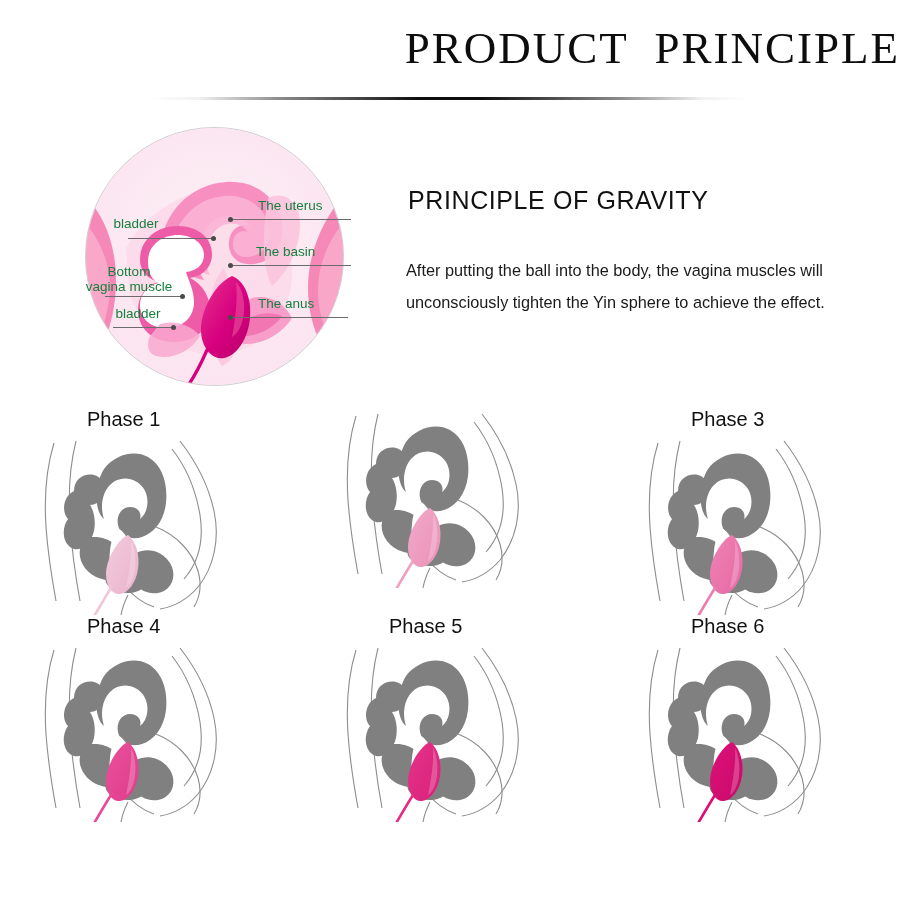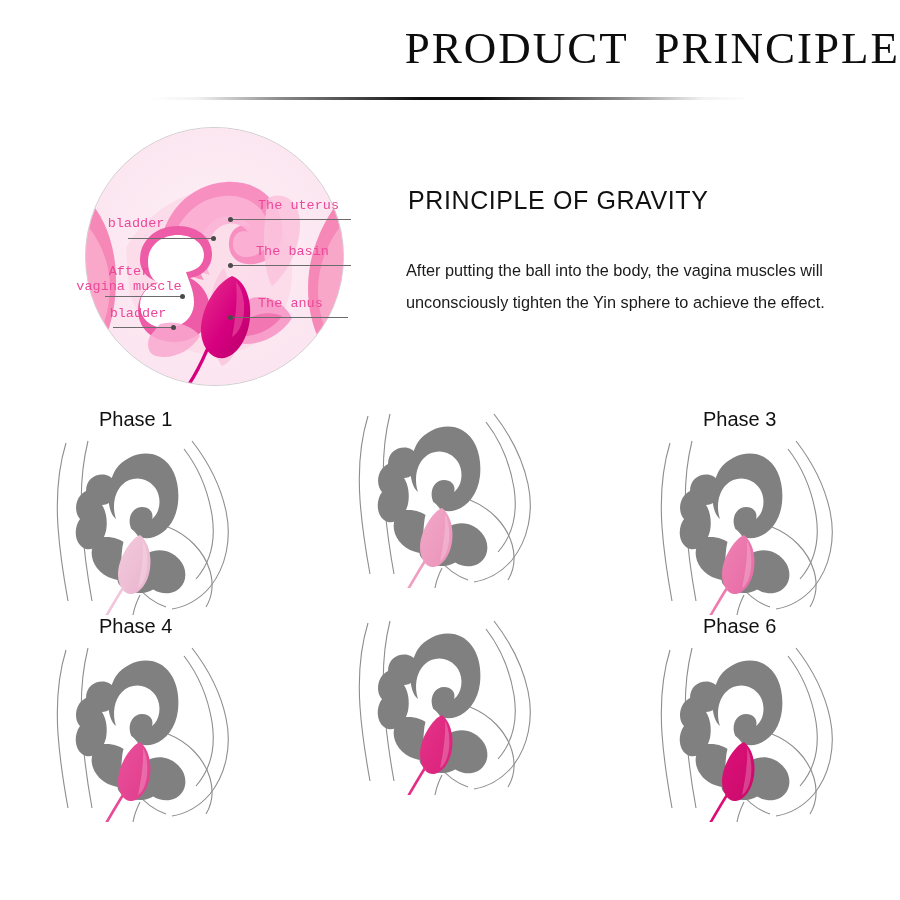--- a/index.html
+++ b/index.html
@@ -61,24 +61,23 @@
     background: #fdeaf3;
     border: 1.5px solid #cfcdd0;
     overflow: hidden;
   }
   #anatomy-circle svg { display: block; }
 
   
   .lbl {
     position: absolute;
     font-size: 13.5px;
-    color: #ec4899;
+    color: #15803d;
     white-space: nowrap;
     line-height: 1.12;
-    font-family: Liberation Mono, monospace;
   }
   .lbl.right { text-align: left; }
   .lbl.left  { text-align: center; }
   .leader {
     position: absolute;
     height: 1.3px;
     background: #6b6b6b;
   }
   .leader-dot {
     position: absolute;
@@ -107,21 +106,21 @@
     color: #1a1a1a;
   }
 
   
   #phase-grid {
     position: absolute;
     left: 0;
     top: 408px;
     width: 900px;
   }
-  .phase-row { display: flex; padding-left: 12px; }
+  .phase-row { display: flex; }
   .phase-cell {
     width: 283px;
     margin-left: 22px;
     position: relative;
   }
   .phase-label {
     font-size: 20px;
     color: #111;
     margin-left: 65px;
     margin-bottom: 4px;
@@ -193,21 +192,21 @@
   </div>
 </div>
 
 <div class="lbl left" style="left:96px; top:216px; width:80px;">
   <span>bladder</span>
 </div>
 <div class="leader" style="left:128px; top:238px; width:85px;"></div>
 <div class="leader-dot" style="left:211px; top:236px;"></div>
 
 <div class="lbl left" style="left:74px; top:264px; width:110px;">
-  <span>After</span><br>
+  <span>Bottom</span><br>
   <span>vagina muscle</span>
 </div>
 <div class="leader" style="left:105px; top:296px; width:77px;"></div>
 <div class="leader-dot" style="left:180px; top:294px;"></div>
 
 <div class="lbl left" style="left:98px; top:306px; width:80px;">
   <span>bladder</span>
 </div>
 <div class="leader" style="left:113px; top:327px; width:60px;"></div>
 <div class="leader-dot" style="left:171px; top:325px;"></div>
@@ -438,20 +437,21 @@
 
     <path d="M96,100 C104,106 108,120 106,134 C104,148 96,158 88,159
              C80,160 74,151 74,139 C74,124 86,104 96,100 Z" fill="url(#ph3bg)"></path>
     <path d="M99,106 C103,113 104,124 103,134 C102,143 98,151 94,153
              C97,139 100,120 99,106 Z" fill="#ffffff" opacity="0.22"></path>
 
     <path d="M79,153 C72,164 64,178 57,190" stroke="#e84a96" stroke-width="2.6" fill="none" stroke-linecap="round"></path>
   </svg>
     </div>
     <div class="phase-cell">
+      <div class="phase-label">Phase 5</div>
       <svg class="phase-art" width="270" height="180" viewBox="0 0 270 180">
     <defs>
       <linearGradient id="ph4bg" x1="0" y1="0" x2="1" y2="1">
         <stop offset="0%" stop-color="#e63389"></stop>
         <stop offset="100%" stop-color="#d9217b"></stop>
       </linearGradient>
     </defs>
 
     <path d="M22,8 C14,34 12,62 14,92 C16,120 20,144 24,166" stroke="#8d8d8d" stroke-width="1.1" fill="none"></path>
 

